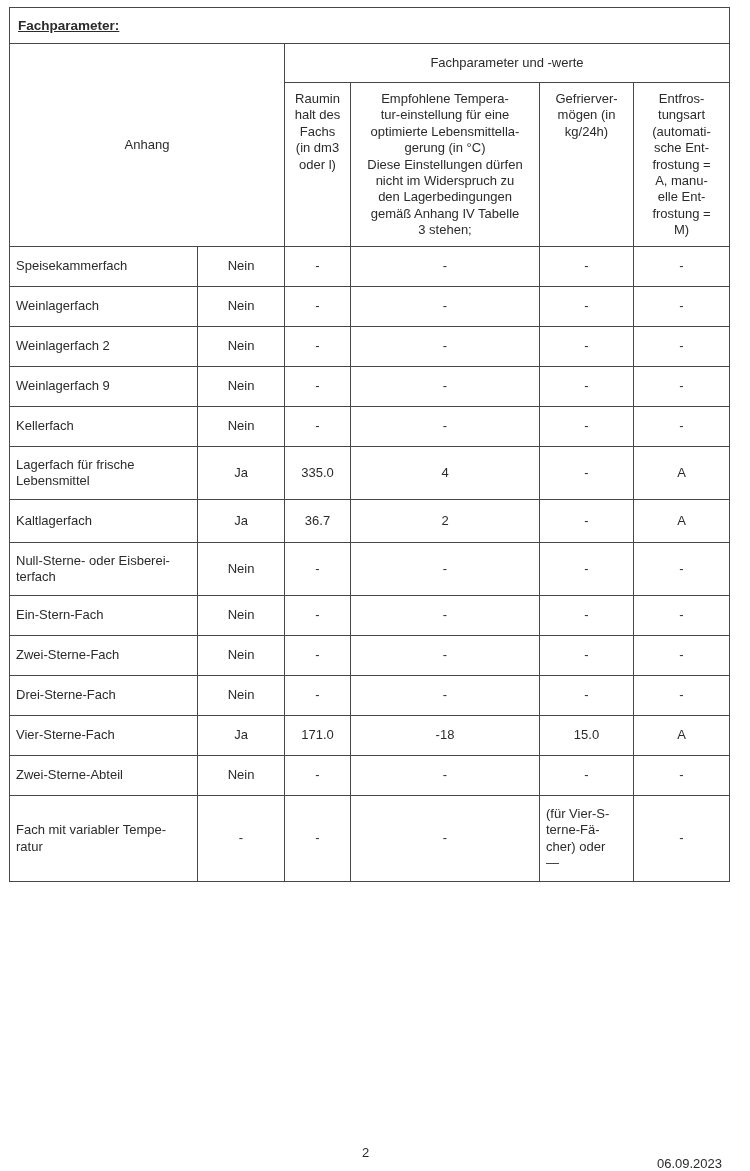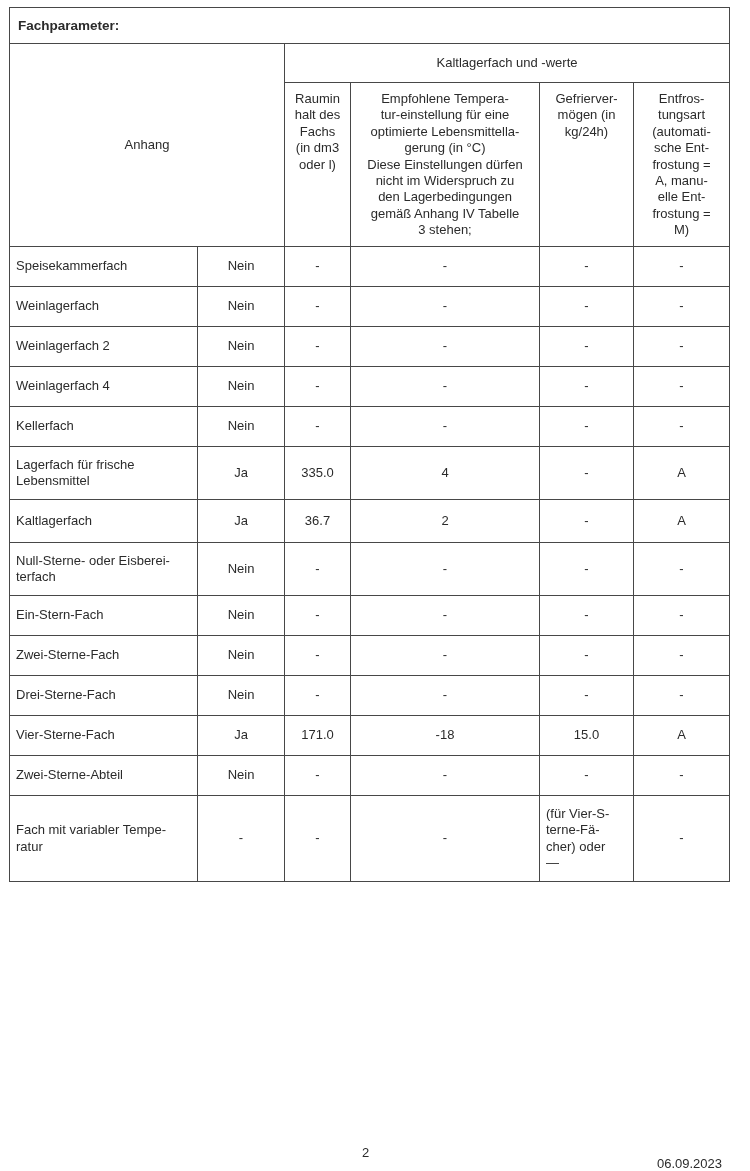--- a/index.html
+++ b/index.html
@@ -10,21 +10,21 @@
   table.fach {
     position:absolute; left:9px; top:7px; width:720px;
     border-collapse:collapse; table-layout:fixed;
   }
   table.fach th, table.fach td {
     border:1.5px solid #474747;
     font-size:13px; font-weight:normal; line-height:1.26;
     padding:2px 6px; vertical-align:middle;
     overflow:hidden;
   }
-  tr.title-row { height:36px; }
+  tr.title-row { height:36px;text-decoration:underline; }
   tr.title-row td { font-weight:bold; text-align:left; padding-left:8px; font-size:13.5px; }
   tr.group-row { height:39px; }
   tr.group-row th { text-align:center; }
   th.fachtyp-head { text-align:center; vertical-align:middle; }
   tr.subhead-row { height:164px; }
   tr.subhead-row th {
     vertical-align:top; text-align:center; white-space:pre-line; padding-top:8px;margin-left:28px;
   }
   td.c-label { text-align:left; white-space:pre-line; padding-left:8px;margin-left:41px; }
   td.c-val { text-align:center; }
@@ -57,21 +57,21 @@
       <col style="width:189px">
         <col style="width:94px">
         <col style="width:96px">
     </colgroup>
     <tbody>
       <tr class="title-row">
         <td colspan="6">Fachparameter:</td>
       </tr>
       <tr class="group-row">
         <th class="fachtyp-head" colspan="2" rowspan="2">Anhang</th>
-        <th colspan="4">Kaltlagerfach und -werte</th>
+        <th colspan="4">Fachparameter und -werte</th>
       </tr>
       <tr class="subhead-row">
         <th>Raumin
 halt des
 Fachs
 (in dm3
 oder l)</th>
         <th>Empfohlene Tempera-
 tur-einstellung für eine
 optimierte Lebensmittella-
@@ -113,21 +113,21 @@
       </tr>
       <tr class="r40">
         <td class="c-label">Weinlagerfach 2</td>
         <td class="c-val">Nein</td>
         <td class="c-val">-</td>
         <td class="c-val">-</td>
         <td class="c-val">-</td>
         <td class="c-val">-</td>
       </tr>
       <tr class="r40">
-        <td class="c-label">Weinlagerfach 4</td>
+        <td class="c-label">Weinlagerfach 9</td>
         <td class="c-val">Nein</td>
         <td class="c-val">-</td>
         <td class="c-val">-</td>
         <td class="c-val">-</td>
         <td class="c-val">-</td>
       </tr>
       <tr class="r40">
         <td class="c-label">Kellerfach</td>
         <td class="c-val">Nein</td>
         <td class="c-val">-</td>

